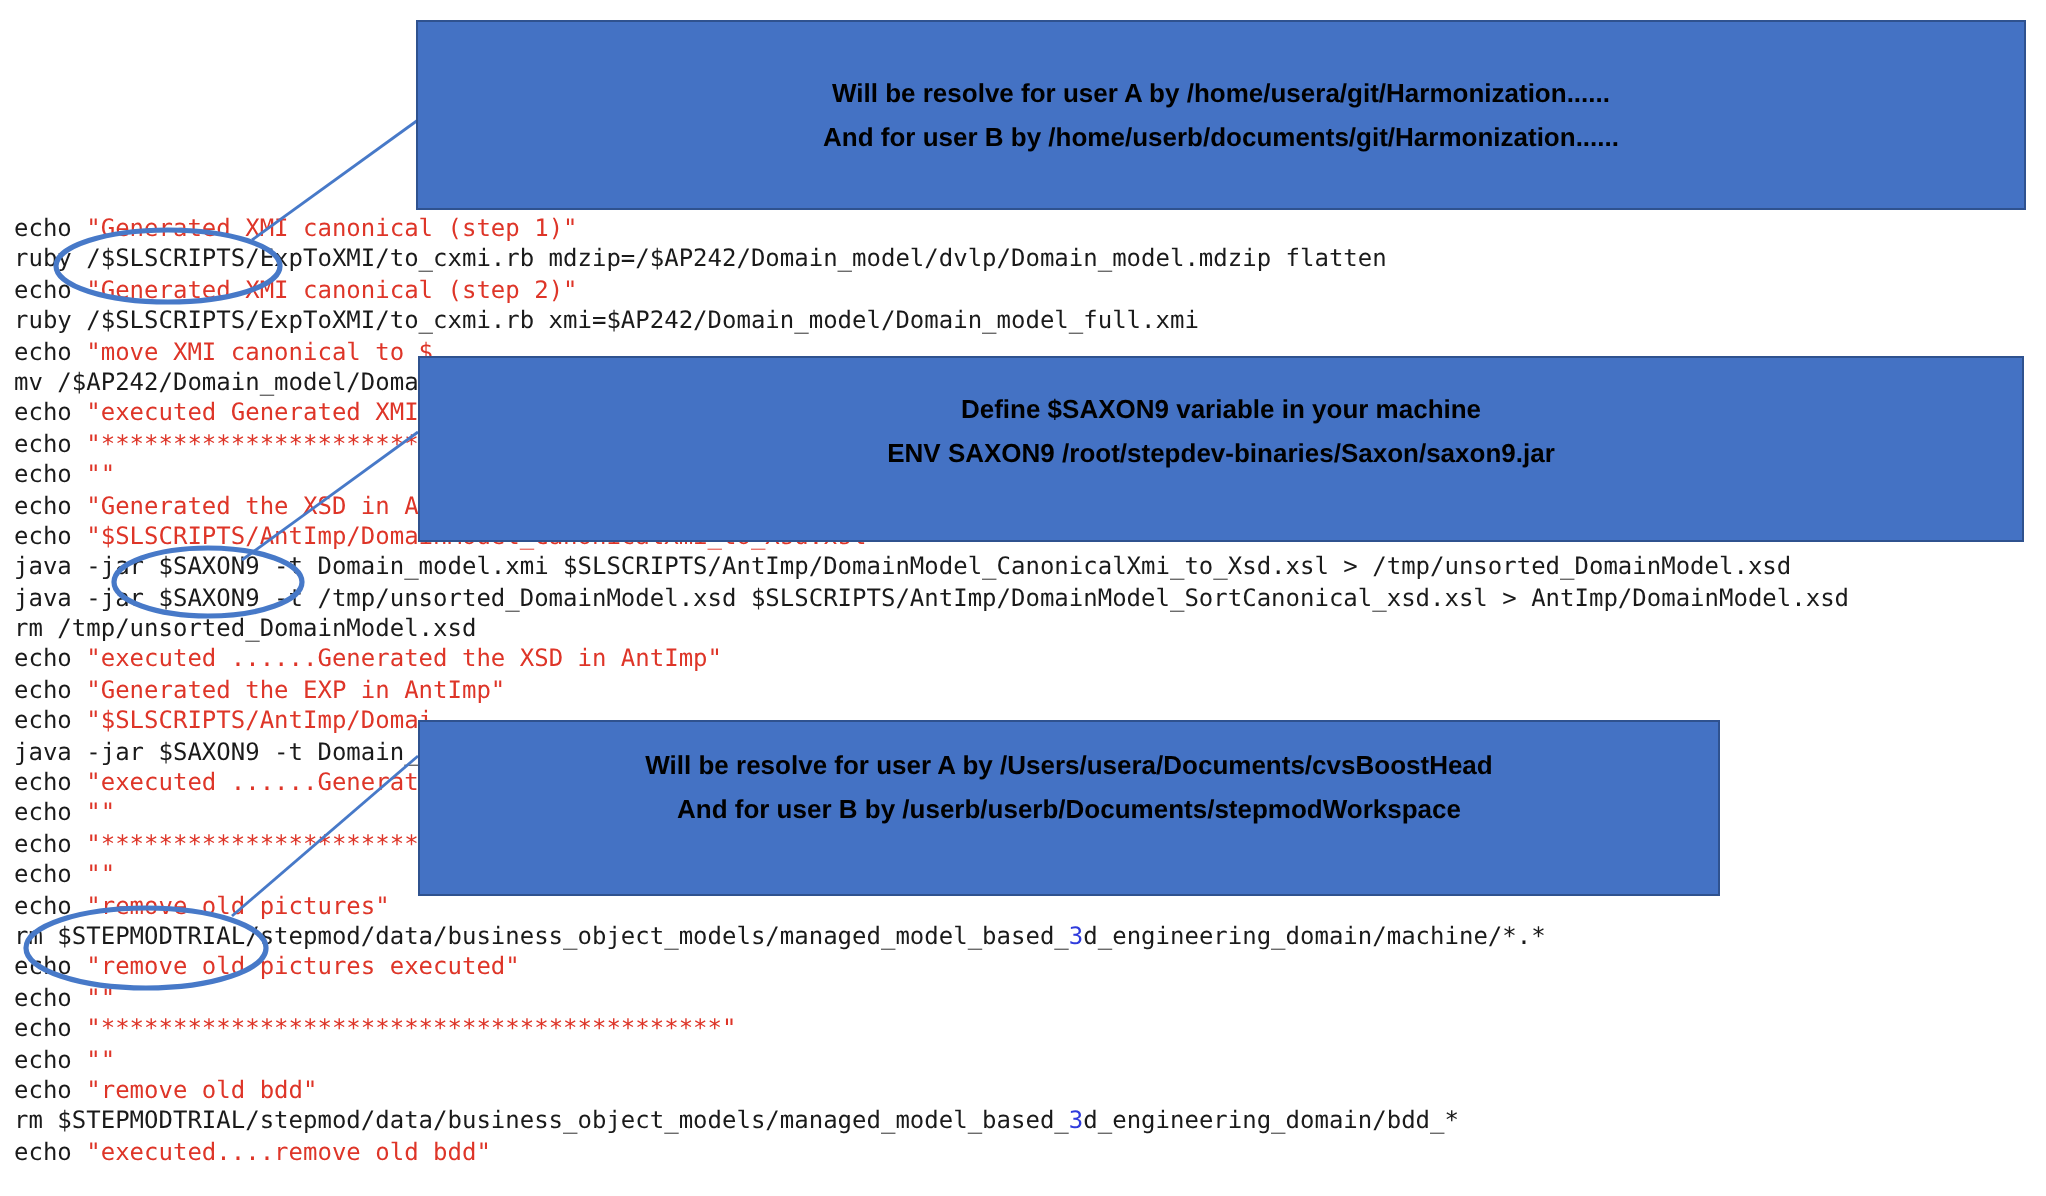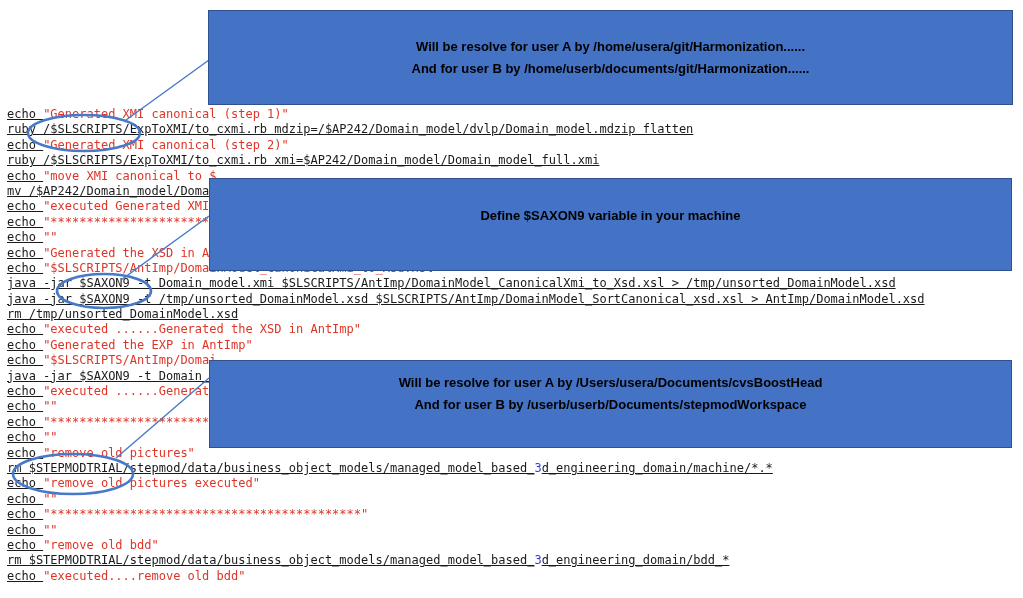--- a/index.html
+++ b/index.html
@@ -4,30 +4,30 @@
 <style>
   html,body{margin:0;padding:0;background:#ffffff;}
   .stage{position:relative;width:1023px;height:598px;overflow:hidden;background:#ffffff;
          font-family:"Liberation Sans",sans-serif;}
   
   .code{position:absolute;left:7px;top:107px;font-family:"DejaVu Sans Mono","Liberation Mono",monospace;
         font-size:12px;line-height:15.4px;color:var(--code,#1a1a1a);}
   .code .ln{white-space:pre;height:15.4px;}
   .code .s{color:var(--string,#de3528);}
   .code .n{color:var(--number,#2f3bdc);}
-  .code .k{color:var(--code,#1a1a1a);text-decoration:underline;}
+  .code .k{color:var(--code,#1a1a1a);}
   
   .overlay{position:absolute;left:0;top:0;width:1023px;height:598px;pointer-events:none;}
   
   .callout{position:absolute;background:var(--fill,#4472c4);border:1.6px solid var(--border,#2f528f);
            box-sizing:border-box;display:flex;flex-direction:column;align-items:center;justify-content:center;
            color:#000000;font-weight:700;font-size:13px;line-height:22px;text-align:center;}
   #box1{left:208px;top:10px;width:805px;height:95px;}
   #box2{left:209px;top:178px;width:803px;height:93px;padding-bottom:18px;}
-  #box3{left:209px;top:360px;width:803px;height:88px;padding-bottom:20px;}
+  #box3{left:209px;top:360px;width:651px;height:88px;padding-bottom:20px;}
 </style>
 </head>
 <body>
 
 <div class="stage">
 
   <div class="code" id="code">
       <div class="ln"><span class="k">echo </span><span class="s">"Generated XMI canonical (step 1)"</span></div>
       <div class="ln"><span class="k">ruby /$SLSCRIPTS/ExpToXMI/to_cxmi.rb mdzip=/$AP242/Domain_model/dvlp/Domain_model.mdzip flatten</span></div>
       <div class="ln"><span class="k">echo </span><span class="s">"Generated XMI canonical (step 2)"</span></div>
@@ -70,20 +70,21 @@
     <ellipse cx="73" cy="474" rx="60" ry="20" fill="none" stroke="#4779c8" stroke-width="2.6"></ellipse>
   </svg>
 
   <div class="callout" id="box1">
     <div>Will be resolve for user A by /home/usera/git/Harmonization......</div>
     <div>And for user B by /home/userb/documents/git/Harmonization......</div>
   </div>
 
   <div class="callout" id="box2">
     <div>Define $SAXON9 variable in your machine</div>
+    <div>ENV SAXON9 /root/stepdev-binaries/Saxon/saxon9.jar</div>
   </div>
 
   <div class="callout" id="box3">
     <div>Will be resolve for user A by /Users/usera/Documents/cvsBoostHead</div>
     <div>And for user B by /userb/userb/Documents/stepmodWorkspace</div>
   </div>
 
 </div>
 
 </body></html>

